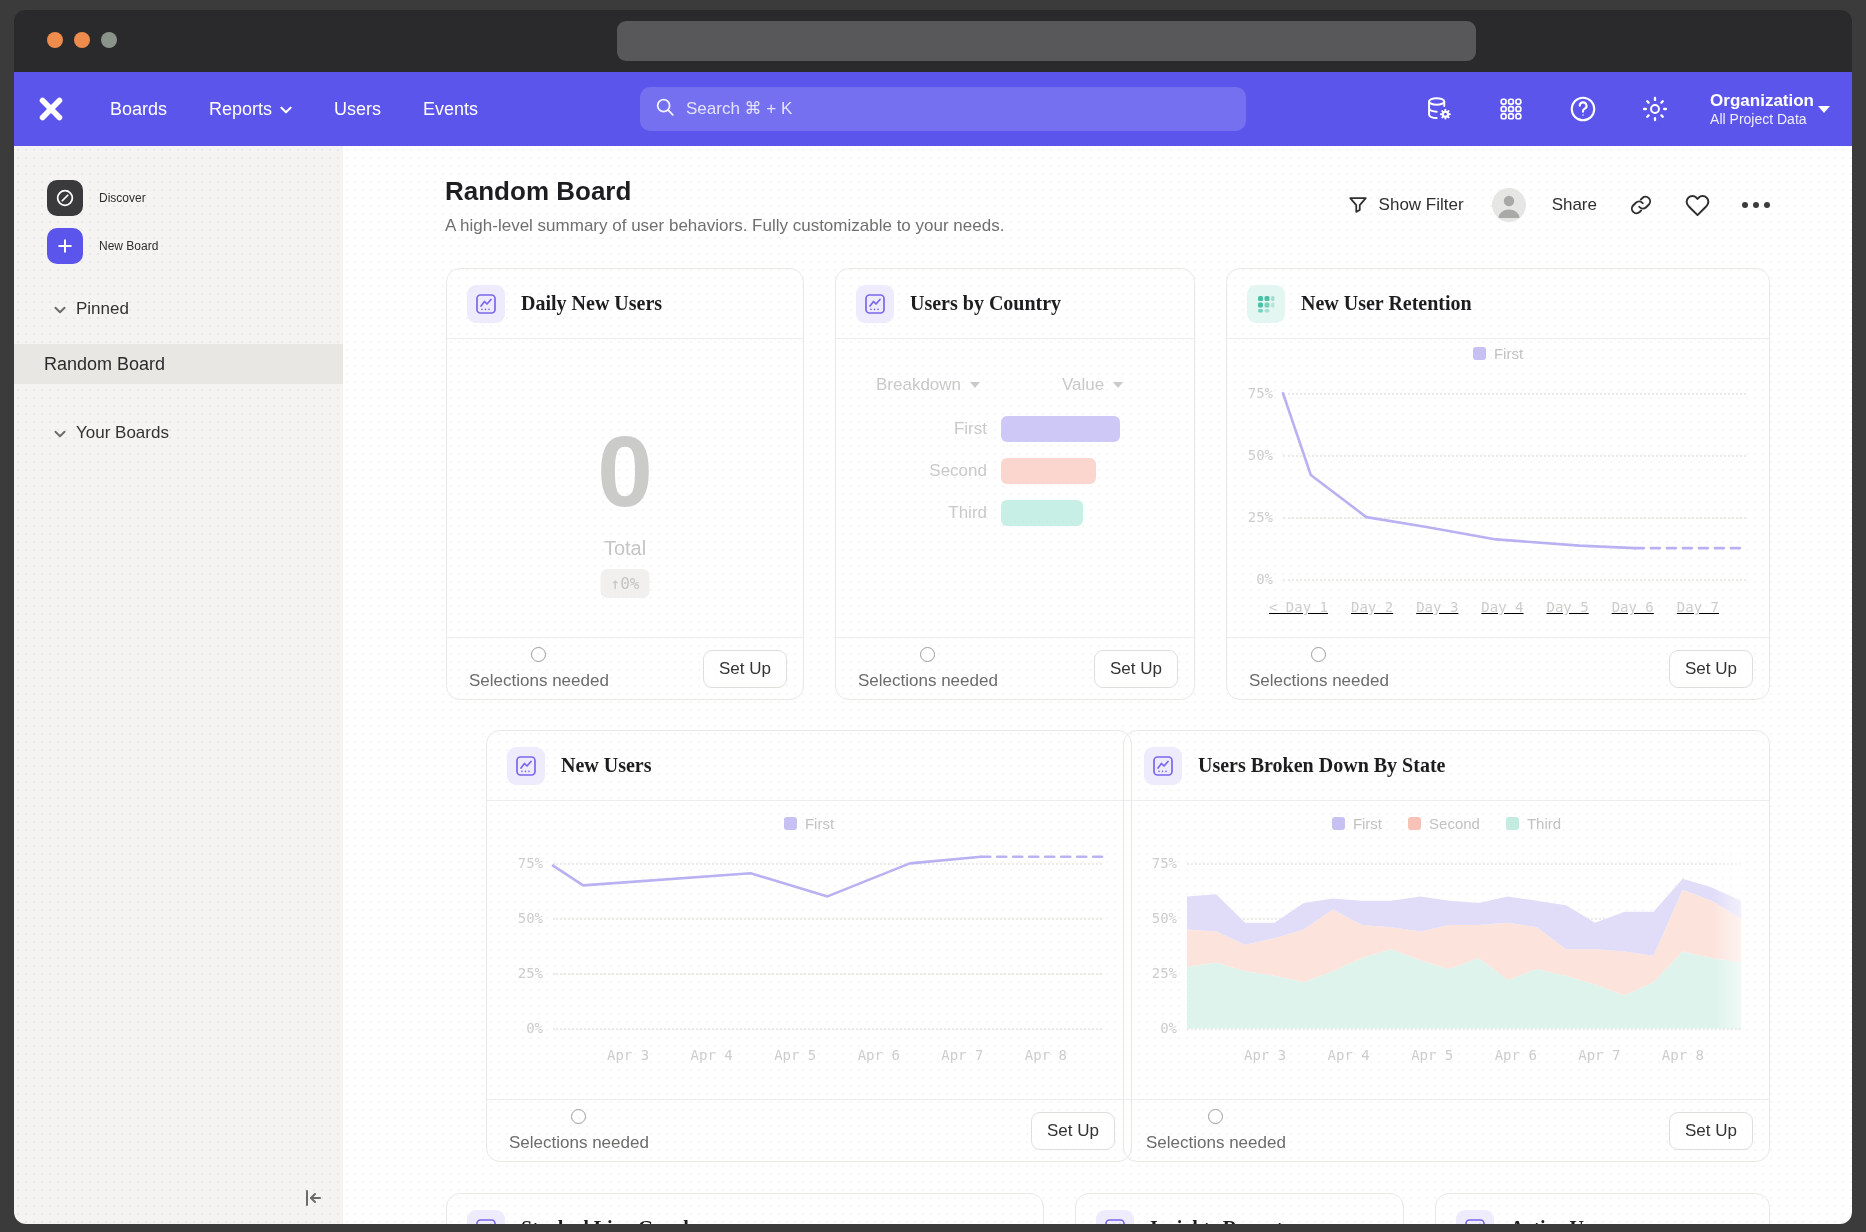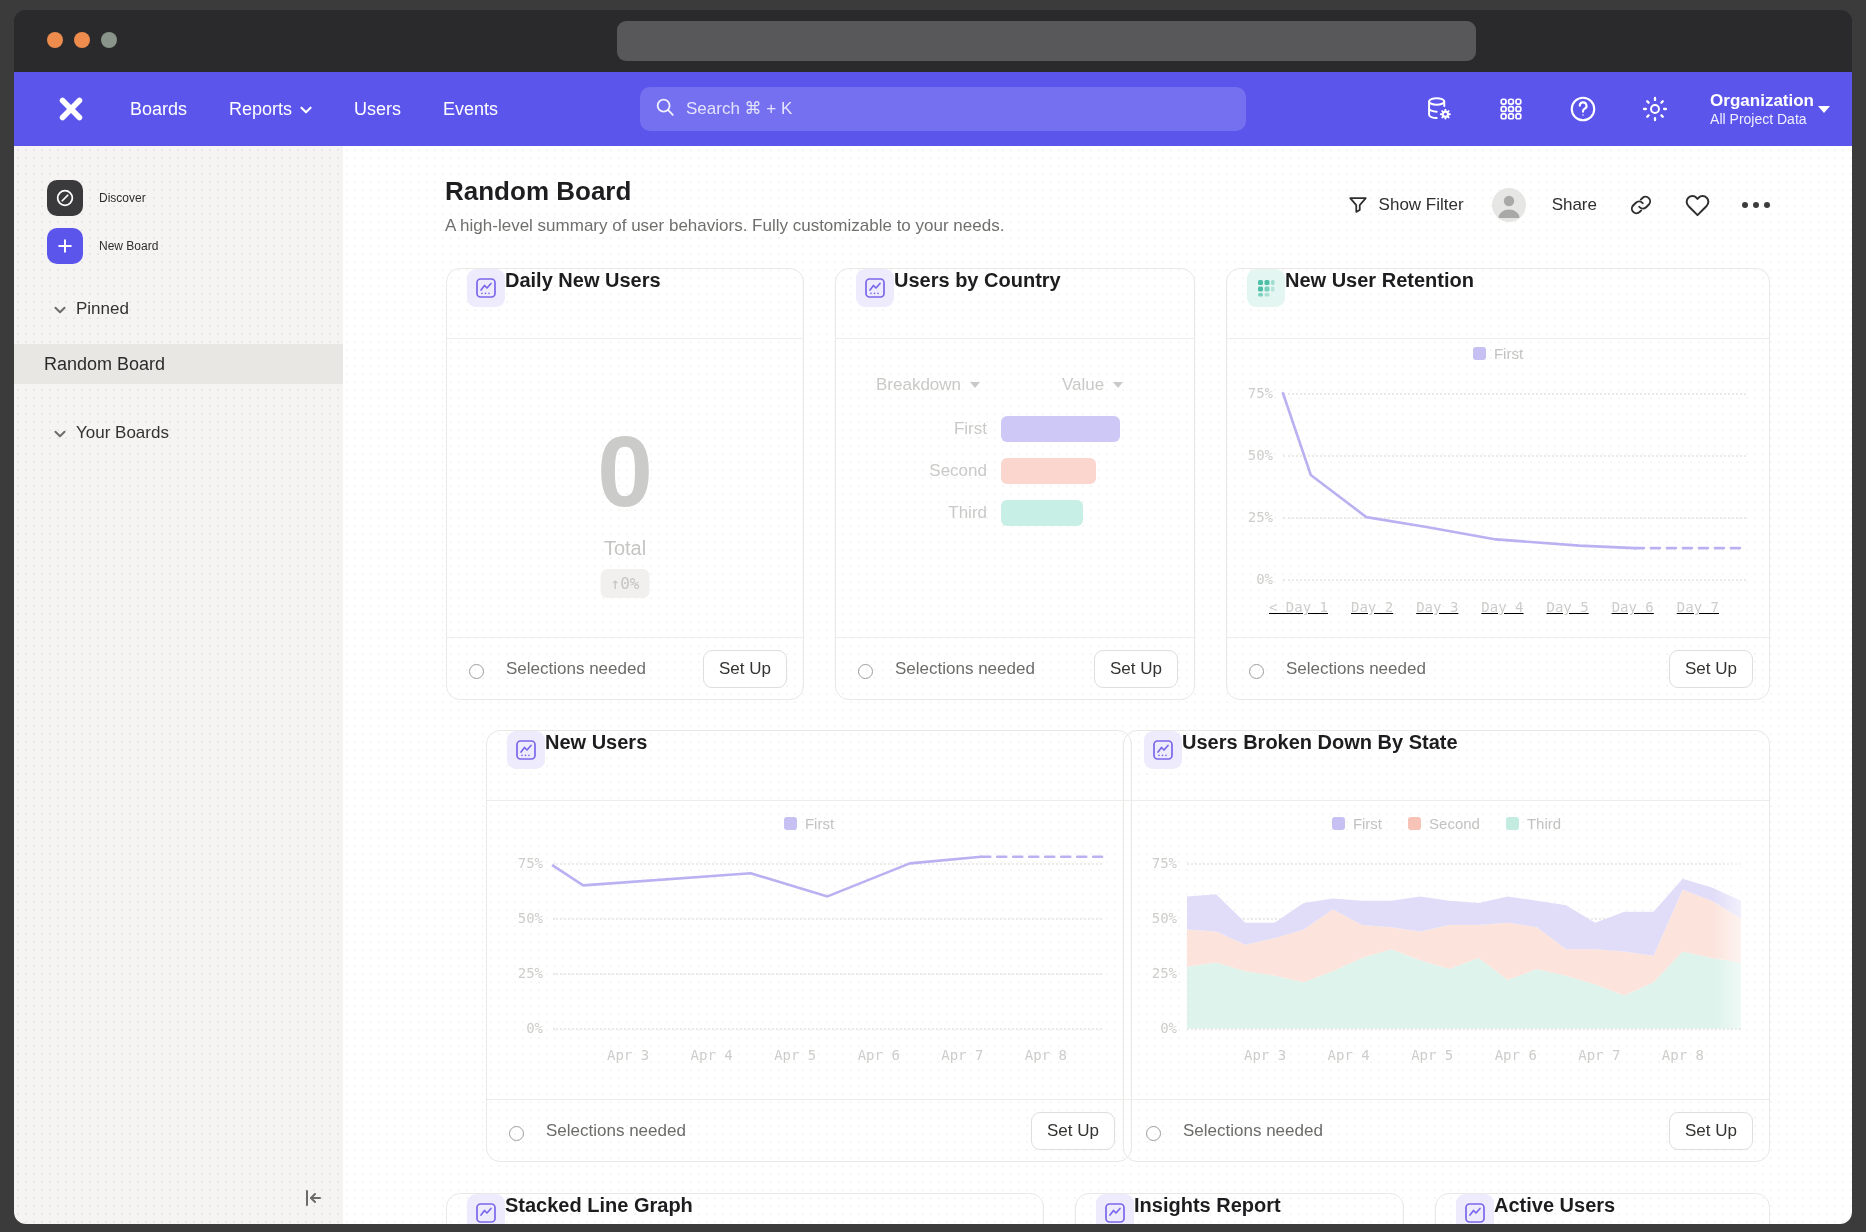--- a/index.html
+++ b/index.html
@@ -13,21 +13,21 @@
   .traffic { position:absolute; top:22px; left:33px; display:flex; gap:11px; }
   .traffic span { width:16px; height:16px; border-radius:50%; display:block; }
   .tl-1,.tl-2 { background:#ed8c4d; }
   .tl-3 { background:#8b948b; }
   .urlbar { position:absolute; left:603px; top:11px; width:859px; height:40px;
             background:#58585a; border-radius:9px; }
 
   
   .navbar { position:absolute; left:0; top:62px; width:100%; height:74px; background:#5b55ec;
             display:flex; align-items:center; color:#fff; }
-  .nav-left { display:flex; align-items:center; gap:42px; padding-left:40px; }
+  .nav-left { display:flex; align-items:center; gap:42px; padding-left:20px; }
   .logo { width:34px; height:34px; display:flex; align-items:center; justify-content:center; }
   .nav-item { font-size:18px; color:#fff; display:flex; align-items:center; gap:8px; cursor:default; }
   .nav-caret svg { display:block; margin-top:2px; }
   .searchbar { position:absolute; left:626px; top:15px; width:606px; height:44px;
                background:rgba(255,255,255,.16); border-radius:10px; display:flex; align-items:center;
                padding:0 14px; gap:10px; }
   .searchbar input { background:transparent; border:none; outline:none; color:#fff; font-size:17px;
                      font-family:"Liberation Sans",sans-serif; width:100%; }
   .searchbar input::placeholder { color:rgba(255,255,255,.8); }
   .nav-right { position:absolute; right:22px; top:0; height:74px; display:flex; align-items:center; gap:38px; }
@@ -74,30 +74,30 @@
   .card { position:absolute; border:1px solid #e9e8e5; border-radius:14px; }
   .c1 { left:103px; top:122px; width:358px; height:432px; }
   .c2 { left:492px; top:122px; width:360px; height:432px; }
   .c3 { left:883px; top:122px; width:544px; height:432px; }
   .c4 { left:103px; top:584px; width:646px; height:432px;margin-left:40px; }
   .c5 { left:780px; top:584px; width:647px; height:432px; }
   .c6 { left:103px; top:1047px; width:598px; height:432px; }
   .c7 { left:732px; top:1047px; width:329px; height:432px; }
   .c8 { left:1092px; top:1047px; width:335px; height:432px; }
   .card-head { position:absolute; left:0; top:0; width:100%; height:70px; display:flex;
-               padding:0 20px; border-bottom:1px solid #eeedeb; }
+               align-items:center; gap:16px; padding:0 20px; border-bottom:1px solid #eeedeb;font-family:Liberation Serif, serif; }
   .card-iconbox { width:38px; height:38px; border-radius:9px; display:flex; align-items:center;
                   justify-content:center; flex:0 0 auto; }
   .icon-purple-bg { background:#eeebfc; }
   .icon-teal-bg { background:#e4f6f1; }
   .card-title { font-size:20px; font-weight:700; color:#1d1d1f; }
   .card-footer { position:absolute; left:0; bottom:0; width:100%; height:62px;
                  border-top:1px solid #eeedeb; display:flex; align-items:center;
                  justify-content:space-between; padding:0 16px 0 22px; }
-  .sel-needed { display:flex; align-items:flex-end; gap:22px; font-size:17px; color:#6c6c6a; }
+  .sel-needed { display:flex; align-items:center; gap:9px; font-size:17px; color:#6c6c6a;flex-direction:column; }
   .sel-circle { width:15px; height:15px; border:1.6px solid #9c9c9a; border-radius:50%; display:block; }
   .setup-btn { font-size:17px; color:#333331; background:rgba(255,255,255,.65);
                border:1px solid #dfdedb; border-radius:9px; padding:8px 15px;
                font-family:"Liberation Sans",sans-serif; }
 
   
   .bignum { position:absolute; left:0; top:152px; width:100%; text-align:center;
             font-size:100px; font-weight:600; color:#cbcbc9; line-height:1; }
   .bignum-label { position:absolute; left:0; top:268px; width:100%; text-align:center;
                   font-size:20px; color:#c5c5c3; }

